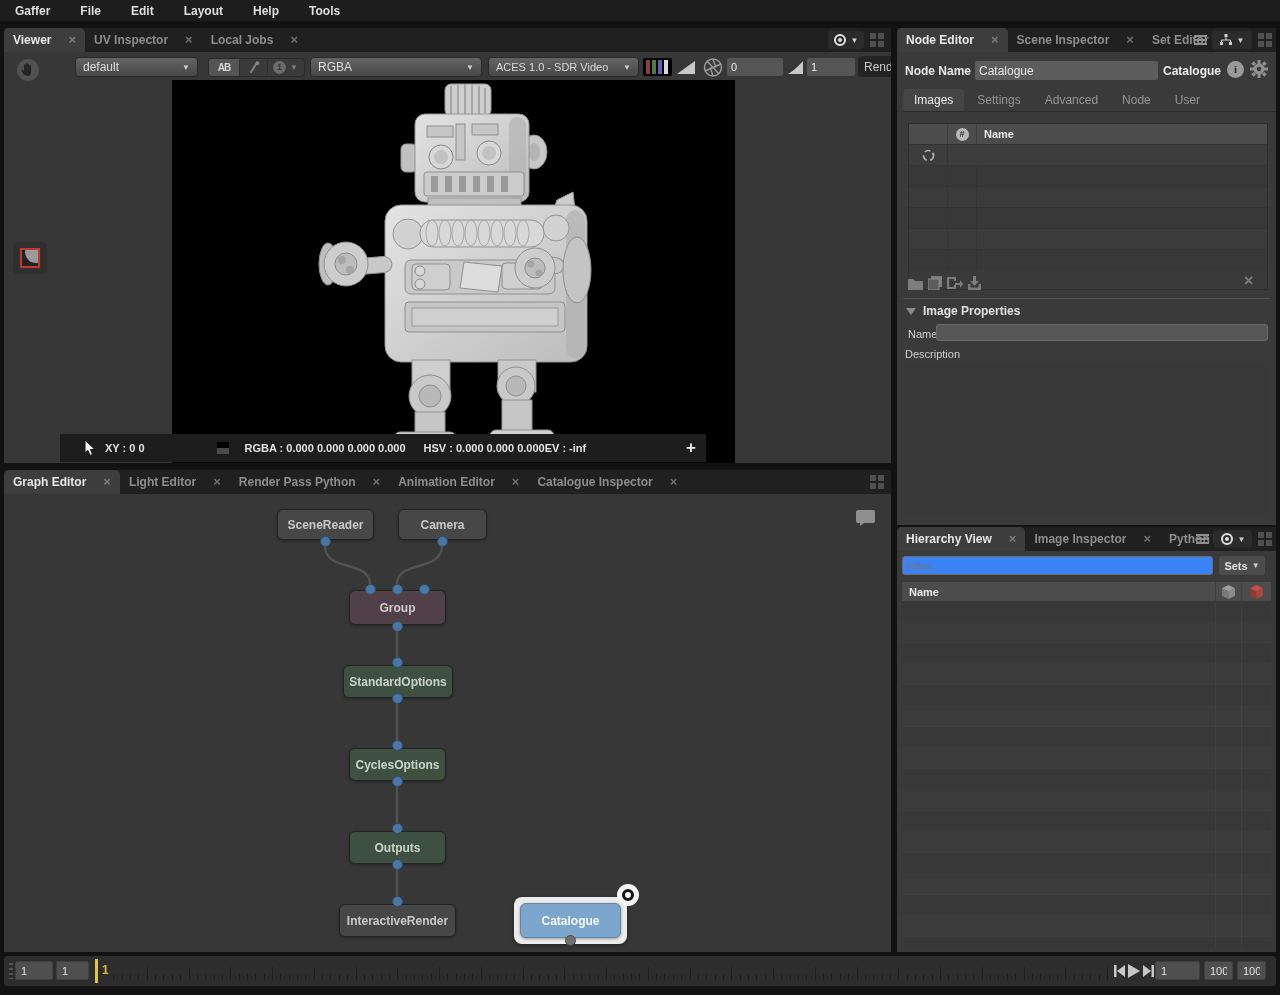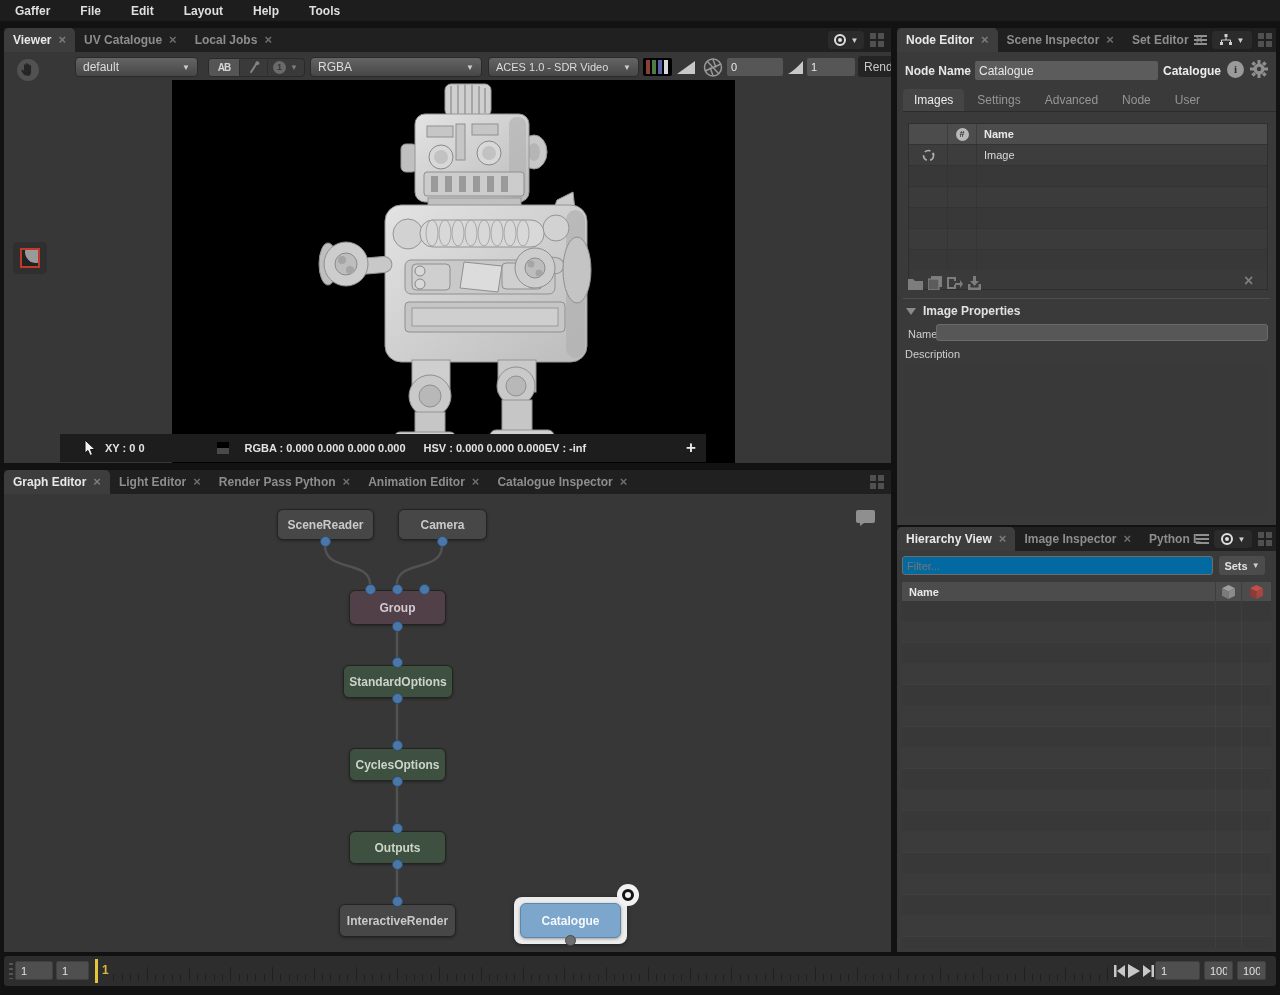--- a/index.html
+++ b/index.html
@@ -6,21 +6,21 @@
   html,body{width:1280px;height:995px;overflow:hidden;background:#121212;
     font-family:"Liberation Sans","DejaVu Sans",sans-serif;-webkit-font-smoothing:antialiased}
   .abs{position:absolute}
   
   #menubar{position:absolute;left:0;top:0;width:1280px;height:22px;background:#1d1d1d;
     display:flex;align-items:center;gap:0;border-bottom:1px solid #141414}
   .menu-item{color:#dfdfdf;font-size:12px;font-weight:bold;padding:0 15px;height:22px;display:flex;align-items:center;cursor:default}
   
   .panel{position:absolute;background:transparent}
   .tabbar{position:absolute;left:0;top:0;right:0;height:24px;background:#202020;display:flex;align-items:flex-end}
-  .tab{height:24px;display:flex;align-items:center;gap:7px;padding:0 9px;font-size:12px;font-weight:bold;color:#8d8d8d;white-space:nowrap;overflow:hidden}
+  .tab{height:24px;display:flex;align-items:center;gap:17px;padding:0 9px;font-size:12px;font-weight:bold;color:#8d8d8d;white-space:nowrap;overflow:hidden}
   .tab.active{background:#3d3d3d;color:#e8e8e8;border-radius:5px 5px 0 0}
   .tab .x{color:#6f6f6f;font-weight:bold;font-size:13px;line-height:10px}
   .tab.active .x{color:#7d7d7d}
   .pcontent{position:absolute;left:0;top:24px;right:0;bottom:0;background:#373737;overflow:hidden}
   
   .dd{position:absolute;background:linear-gradient(#646464,#474747);border:1px solid #2a2a2a;border-radius:4px;
     color:#dcdcdc;font-size:12px;display:flex;align-items:center;justify-content:space-between;padding:0 7px;height:20px}
   .dd .caret{font-size:8px;color:#cfcfcf;margin-left:6px}
   .inp{border:none;outline:none;background:#565656;color:#e8e8e8;font-size:11px;padding:0 4px;border-radius:2px;
     font-family:"Liberation Sans",sans-serif}
@@ -65,21 +65,21 @@
   <div class="menu-item">Tools</div>
 </div>
 
 <div class="panel" style="left:4px;top:28px;width:887px;height:435px">
   <div class="tabbar">
     <div class="tab active">
       <span>Viewer</span>
       <span class="x">×</span>
     </div>
     <div class="tab">
-      <span>UV Catalogue</span>
+      <span>UV Inspector</span>
       <span class="x">×</span>
     </div>
     <div class="tab">
       <span>Local Jobs</span>
       <span class="x">×</span>
     </div>
     <div class="targetbtn abs" style="left:824px;top:3px;width:36px;height:18px">
       <span class="bullseye"></span>
       <span class="caret-sm">▼</span>
     </div>
@@ -436,21 +436,20 @@
       </div>
       <div style="position:relative">
         <div class="trow" style="height:21px;background:#3d3d3d;display:flex;align-items:center;border-top:1px solid #333">
           <span style="width:38px;display:flex;justify-content:center">
             <svg width="13" height="13" viewBox="0 0 13 13">
               <circle cx="6.5" cy="6.5" r="5" fill="none" stroke="#b0b0b0" stroke-width="1.6" stroke-dasharray="6 3.5"></circle>
               <polygon points="11,3.2 13,5.4 9.7,5.6" fill="#b0b0b0"></polygon>
             </svg>
           </span>
           <span style="width:29px;border-left:1px solid #343434;height:100%"></span>
-          <span style="padding-left:7px;border-left:1px solid #343434;height:100%;display:flex;align-items:center;flex:1;color:#d8d8d8;font-size:11px">Image</span>
         </div>
       <div style="height: 21px; display: flex; border-top: 1px solid rgb(51, 51, 51); background: rgb(56, 56, 56);">
             <span style="width:38px"></span>
             <span style="width:29px;border-left:1px solid #343434"></span>
             <span style="flex:1;border-left:1px solid #343434"></span>
           </div>
           <div style="height: 21px; display: flex; border-top: 1px solid rgb(51, 51, 51); background: rgb(59, 59, 59);">
             <span style="width:38px"></span>
             <span style="width:29px;border-left:1px solid #343434"></span>
             <span style="flex:1;border-left:1px solid #343434"></span>
@@ -523,21 +522,21 @@
       <span class="caret-sm">▼</span>
     </div>
     <div class="grid4 abs" style="left:361px;top:5px">
         <i></i>
         <i></i>
         <i></i>
         <i></i>
       </div>
   </div>
   <div class="pcontent" style="background:#3a3a3a">
-    <input class="inp abs" style="left: 5px; top: 5px; width: 311px; height: 19px; background: #0369a1; border: 1px solid rgb(109, 109, 109); border-radius: 3px; color: rgb(232, 232, 232);" placeholder="Filter...">
+    <input class="inp abs" style="left: 5px; top: 5px; width: 311px; height: 19px; background: #3b82f6; border: 1px solid rgb(109, 109, 109); border-radius: 3px; color: rgb(232, 232, 232);" placeholder="Filter...">
     <div class="abs" style="left:322px;top:5px;width:46px;height:19px;background:#4c4c4c;border-radius:3px;display:flex;align-items:center;justify-content:center;gap:4px">
       <span style="font-size:11px;font-weight:bold;color:#e2e2e2">Sets</span>
       <span class="caret-sm">▼</span>
     </div>
     <div class="thead abs" style="left:5px;top:31px;width:369px;height:19px;display:flex;align-items:center">
       <span style="padding-left:7px;flex:1">Name</span>
       <span style="width:26px;height:100%;border-left:1px solid #3e3e3e;display:flex;align-items:center;justify-content:center">
         <svg width="13" height="14" viewBox="0 0 12 13">
           <polygon points="6,0 12,3 6,6 0,3" fill="#9e9e9e"></polygon>
             <polygon points="0,3 6,6 6,13 0,10" fill="#7b7b7b"></polygon>

